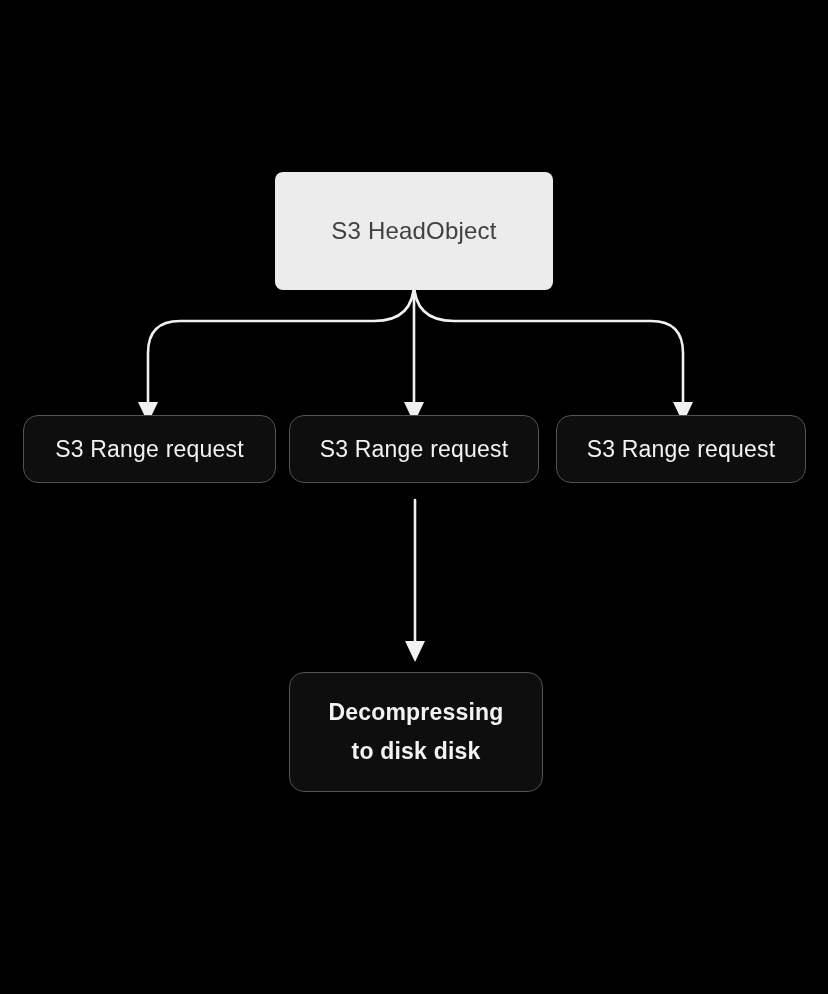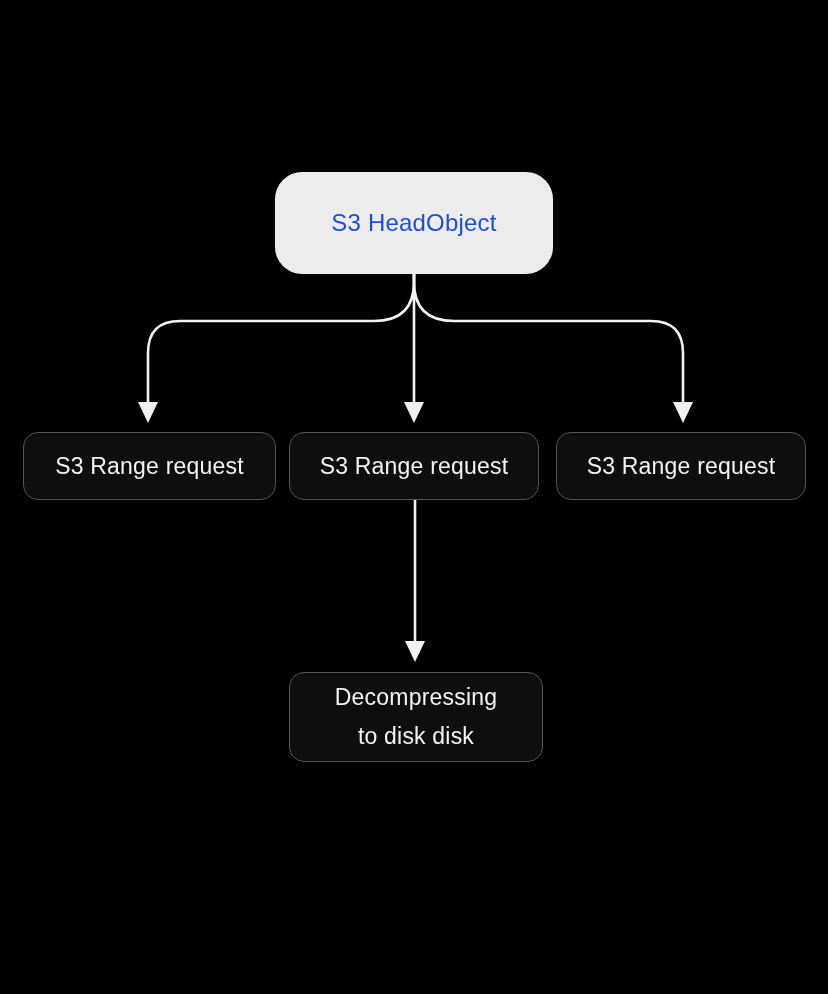--- a/index.html
+++ b/index.html
@@ -23,42 +23,43 @@
   .node {
     position: absolute;
     display: flex;
     align-items: center;
     justify-content: center;
     text-align: center;
     letter-spacing: 0.2px;
   }
   .node-light {
     left: 275px; top: 172px;
-    width: 278px; height: 102px;
+    width: 278px; height: 118px;
     background: #ececec;
-    color: #1d4ed8;
-    border-radius: 27px;
+    color: #404040;
+    border-radius: 8px;
     font-size: 24px;
   }
   .node-dark {
     background: #0e0e0e;
     border: 1.5px solid #535353;
     color: #f3f3f3;
     border-radius: 15px;
     font-size: 23px;
   }
-  .node-range { top: 432px; height: 68px; }
+  .node-range { top: 415px; height: 68px; }
   .node-range-1 { left: 23px;  width: 253px; }
   .node-range-2 { left: 289px; width: 250px; }
   .node-range-3 { left: 556px; width: 250px; }
   .node-decompress {
     left: 289px; top: 672px;
-    width: 254px; height: 90px;
+    width: 254px; height: 120px;
     flex-direction: column;
     line-height: 39px;
+    font-weight: bold;
   }
 </style>
 </head>
 <body>
 
 <div class="canvas">
 
   <svg class="edges" width="828" height="994" viewBox="0 0 828 994" xmlns="http://www.w3.org/2000/svg">
     <g stroke="#f1f1f1" stroke-width="2.6" fill="none" stroke-linecap="round">
 

